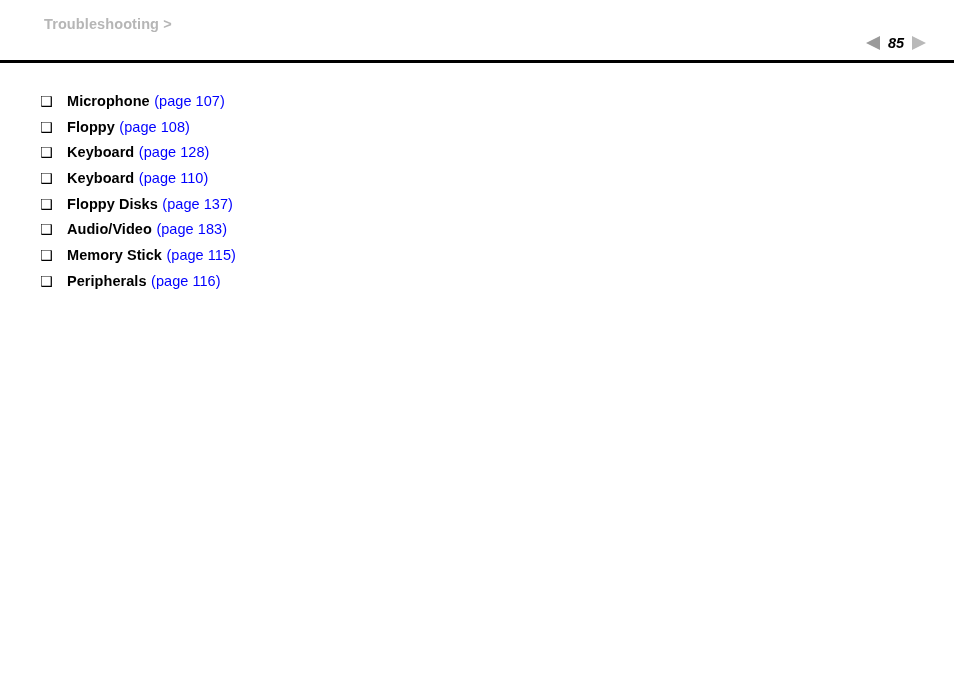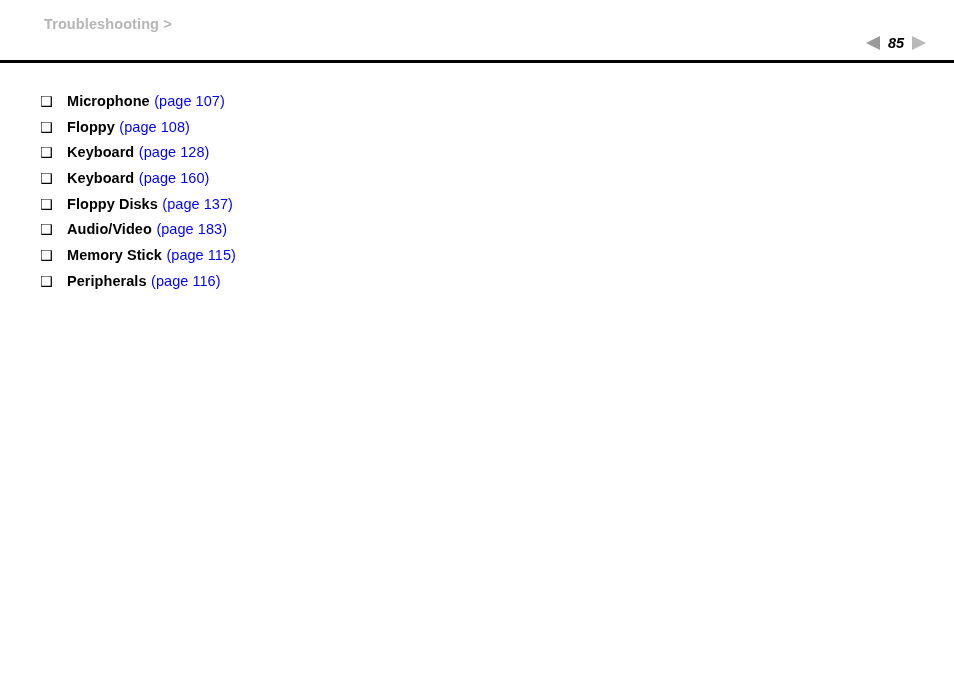--- a/index.html
+++ b/index.html
@@ -172,21 +172,21 @@
 
     <li class="toc-item">
       <span class="toc-bullet">❑</span>
       <span class="toc-label">Keyboard</span>
       <span class="toc-pageref">(page 128)</span>
     </li>
 
     <li class="toc-item">
       <span class="toc-bullet">❑</span>
       <span class="toc-label">Keyboard</span>
-      <span class="toc-pageref">(page 160)</span>
+      <span class="toc-pageref">(page 110)</span>
     </li>
 
     <li class="toc-item">
       <span class="toc-bullet">❑</span>
       <span class="toc-label">Floppy Disks</span>
       <span class="toc-pageref">(page 137)</span>
     </li>
 
     <li class="toc-item">
       <span class="toc-bullet">❑</span>

